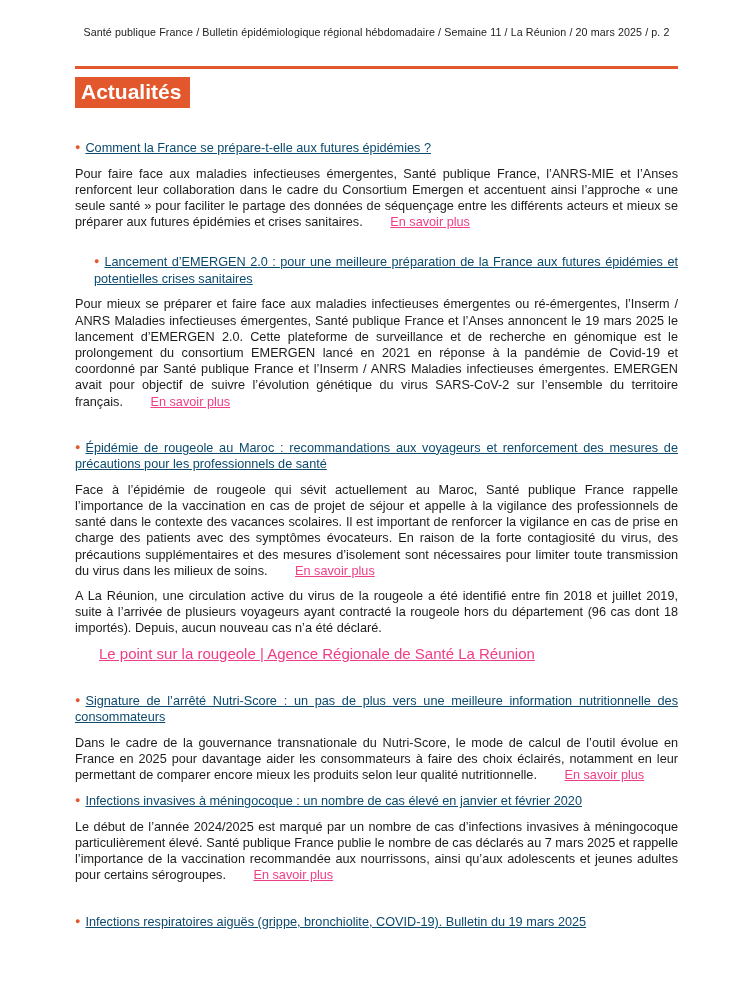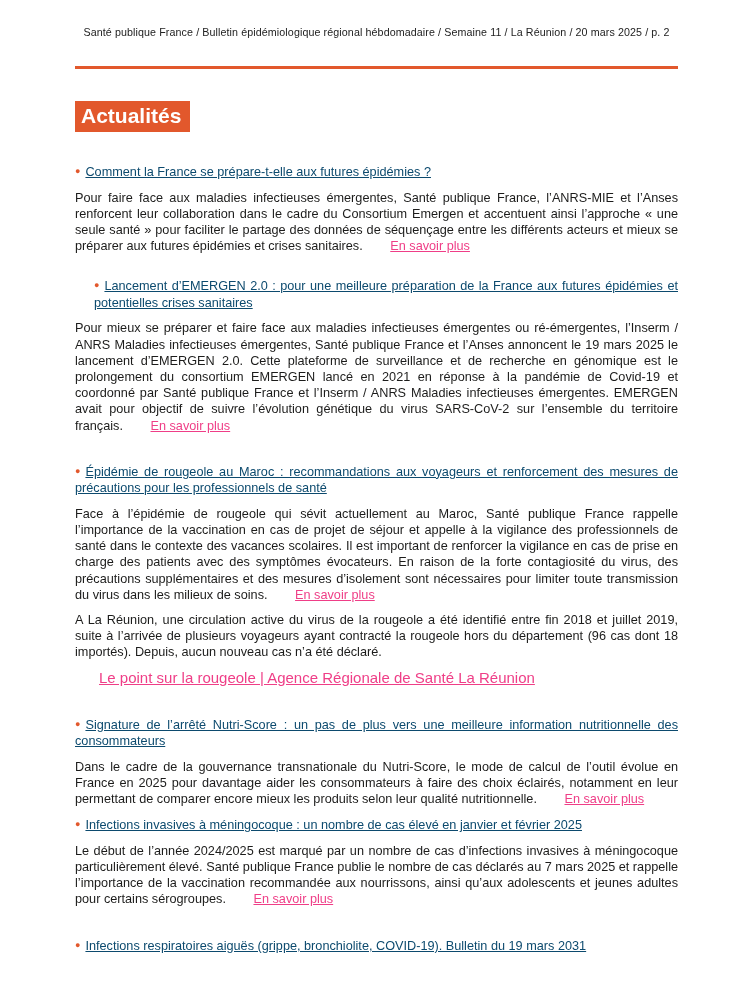--- a/index.html
+++ b/index.html
@@ -22,21 +22,21 @@
 
   .rule {
     margin-top: 28px;
     border-top: 3px solid #e2582c;
     width: 100%;
     height: 0;
   }
 
   .section-title {
     display: inline-block;
-    margin-top: 32px;
+    margin-top: 8px;
     background: #e2582c;
     color: #ffffff;
     font-size: 21px;
     font-weight: bold;
     line-height: 1.1;
     padding: 3px 9px 5px 6px;
   }
 
   .item-title {
     text-align: justify;
@@ -111,22 +111,22 @@
       <p class="body"><span>A La Réunion, une circulation active du virus de la rougeole a été identifié entre fin 2018 et juillet 2019, suite à l’arrivée de plusieurs voyageurs ayant contracté la rougeole hors du département (96 cas dont 18 importés). Depuis, aucun nouveau cas n’a été déclaré.</span></p>
       <a class="pink-link standalone-link">Le point sur la rougeole | Agence Régionale de Santé La Réunion</a>
     </div>
 
     <div class="item">
       <p class="item-title mt-xl"><span class="bullet">●</span><a class="title-link">Signature de l’arrêté Nutri-Score : un pas de plus vers une meilleure information nutritionnelle des consommateurs</a></p>
       <p class="body"><span>Dans le cadre de la gouvernance transnationale du Nutri-Score, le mode de calcul de l’outil évolue en France en 2025 pour davantage aider les consommateurs à faire des choix éclairés, notamment en leur permettant de comparer encore mieux les produits selon leur qualité nutritionnelle.</span> <a class="pink-link">En savoir plus</a></p>
     </div>
 
     <div class="item">
-      <p class="item-title mt-sm"><span class="bullet">●</span><a class="title-link">Infections invasives à méningocoque : un nombre de cas élevé en janvier et février 2025</a></p>
+      <p class="item-title mt-sm"><span class="bullet">●</span><a class="title-link">Infections invasives à méningocoque : un nombre de cas élevé en janvier et février 2020</a></p>
       <p class="body"><span>Le début de l’année 2024/2025 est marqué par un nombre de cas d’infections invasives à méningocoque particulièrement élevé. Santé publique France publie le nombre de cas déclarés au 7 mars 2025 et rappelle l’importance de la vaccination recommandée aux nourrissons, ainsi qu’aux adolescents et jeunes adultes pour certains sérogroupes.</span> <a class="pink-link">En savoir plus</a></p>
     </div>
 
     <div class="item">
-      <p class="item-title mt-xl"><span class="bullet">●</span><a class="title-link">Infections respiratoires aiguës (grippe, bronchiolite, COVID-19). Bulletin du 19 mars 2031</a></p>
+      <p class="item-title mt-xl"><span class="bullet">●</span><a class="title-link">Infections respiratoires aiguës (grippe, bronchiolite, COVID-19). Bulletin du 19 mars 2025</a></p>
     </div>
 
   </div>
 </div>
 
 </body></html>

